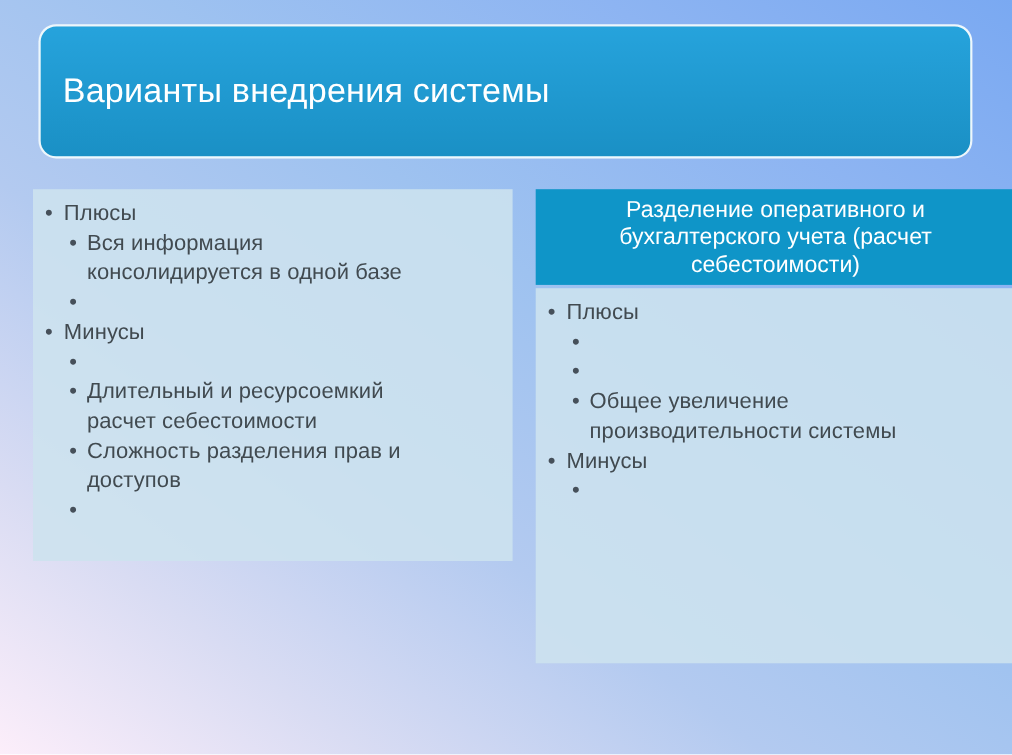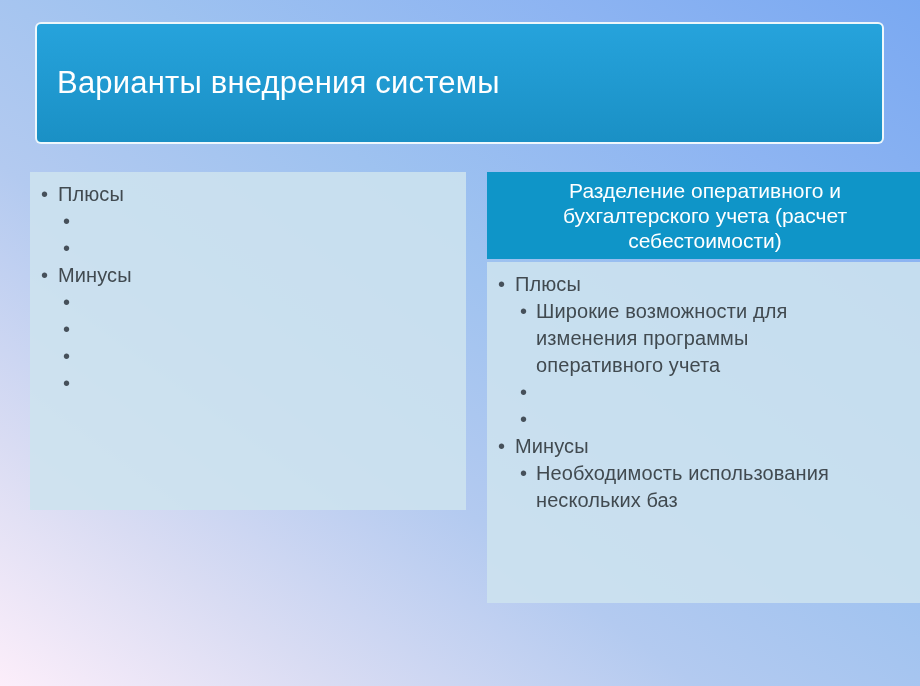--- a/index.html
+++ b/index.html
@@ -13,21 +13,21 @@
     width: 920px; height: 686px;
     background: linear-gradient(to top right,
       #fceefa 0%, #d9dcf3 18%, #b3caf0 38%, #9ec2f0 58%, #8db4f2 80%, #7aa9f2 100%);
   }
   .title-banner {
     position: absolute;
     left: 35px; top: 22px;
     width: 849px; height: 122px;
     background: linear-gradient(#26a3dc, #1a90c5);
     border: 2px solid rgba(255,255,255,0.92);
-    border-radius: 6px;
+    border-radius: 16px;
     display: flex;
     align-items: center;
     padding-left: 20px;
   }
   .title-banner h1 {
     color: #ffffff;
     font-size: 31px;
     font-weight: normal;
     letter-spacing: 0.2px;
   }
@@ -93,37 +93,43 @@
 
   <div class="panel panel-left">
     <div class="panel-body">
 
       <div class="row lvl1">
         <span class="bullet">•</span>
         <div class="txt">Плюсы</div>
       </div>
       <div class="row lvl2">
         <span class="bullet">•</span>
+        <div class="txt">Вся информация
+консолидируется в одной базе</div>
       </div>
       <div class="row lvl2">
         <span class="bullet">•</span>
       </div>
 
       <div class="row lvl1">
         <span class="bullet">•</span>
         <div class="txt">Минусы</div>
       </div>
       <div class="row lvl2">
         <span class="bullet">•</span>
       </div>
       <div class="row lvl2">
         <span class="bullet">•</span>
+        <div class="txt">Длительный и ресурсоемкий
+расчет себестоимости</div>
       </div>
       <div class="row lvl2">
         <span class="bullet">•</span>
+        <div class="txt">Сложность разделения прав и
+доступов</div>
       </div>
       <div class="row lvl2">
         <span class="bullet">•</span>
       </div>
 
     </div>
   </div>
 
   <div class="panel panel-right">
     <div class="panel-header">
@@ -132,37 +138,34 @@
 себестоимости)</h2>
     </div>
     <div class="panel-body">
 
       <div class="row lvl1">
         <span class="bullet">•</span>
         <div class="txt">Плюсы</div>
       </div>
       <div class="row lvl2">
         <span class="bullet">•</span>
-        <div class="txt">Широкие возможности для
-изменения программы
-оперативного учета</div>
       </div>
       <div class="row lvl2">
         <span class="bullet">•</span>
       </div>
       <div class="row lvl2">
         <span class="bullet">•</span>
+        <div class="txt">Общее увеличение
+производительности системы</div>
       </div>
 
       <div class="row lvl1">
         <span class="bullet">•</span>
         <div class="txt">Минусы</div>
       </div>
       <div class="row lvl2">
         <span class="bullet">•</span>
-        <div class="txt">Необходимость использования
-нескольких баз</div>
       </div>
 
     </div>
   </div>
 
 </div>
 
 </body></html>

